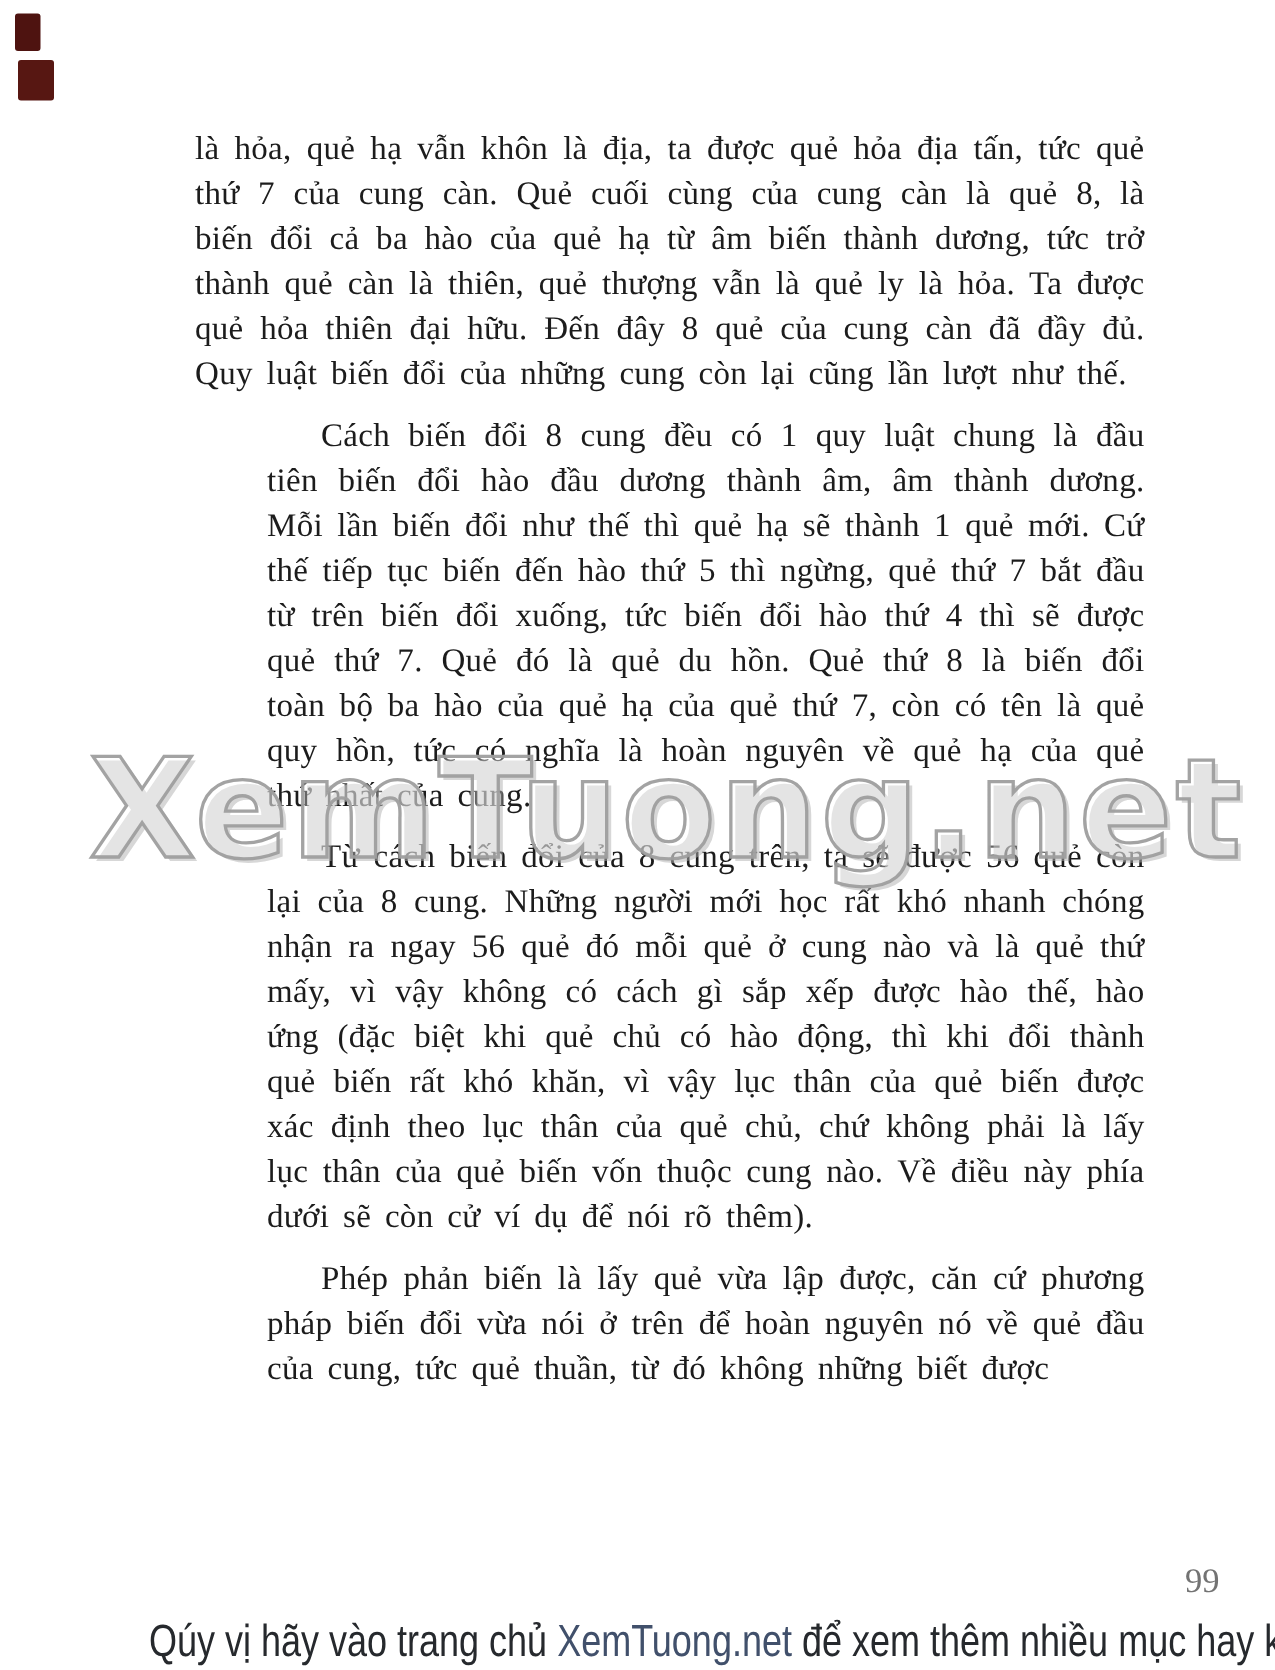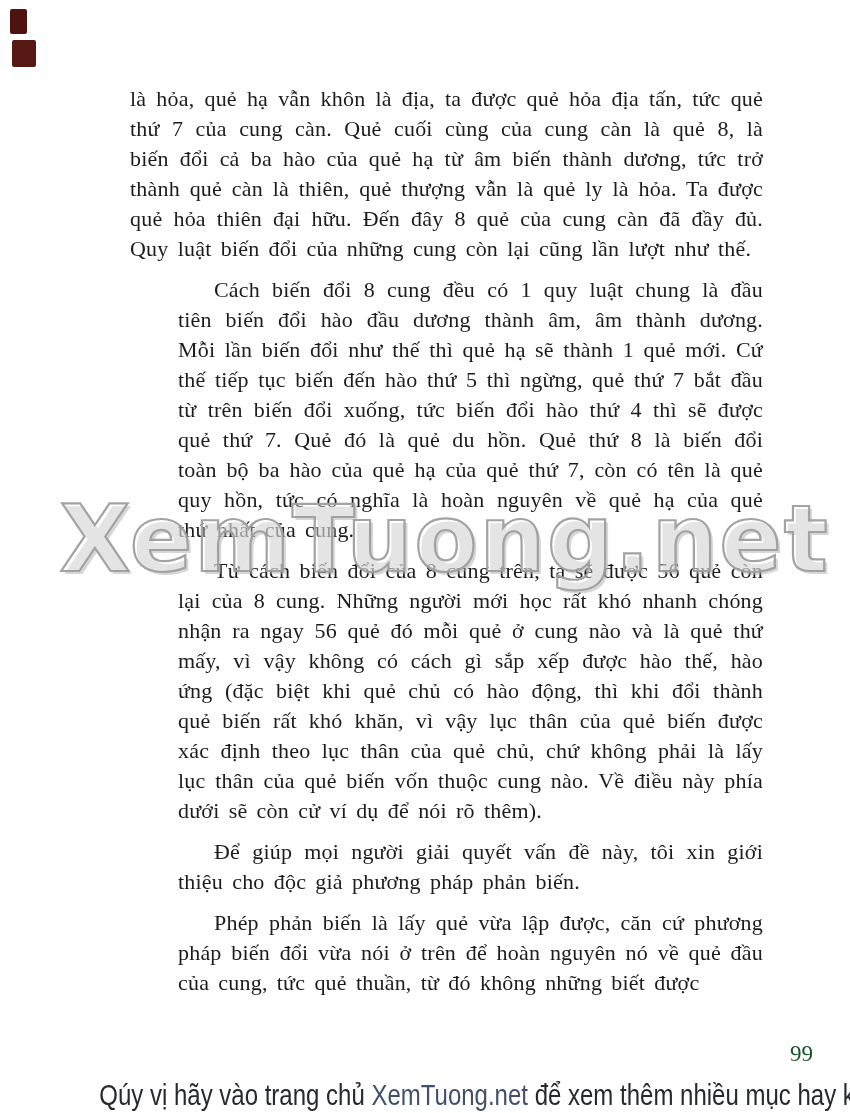--- a/index.html
+++ b/index.html
@@ -44,21 +44,21 @@
     -webkit-text-stroke:2.2px rgba(158,158,158,0.95);
     text-shadow:3px 3px 0 rgba(175,175,175,0.5);
     pointer-events:none;
     z-index:3;
   }
   
   .page-number{
     position:absolute;
     top:1041px;right:76px;
     font-size:23px;
-    color:#14532d;
+    color:#737373;
     font-family:"Liberation Serif", serif;
   }
   
   .footer-line{
     position:absolute;
     bottom:1px;left:0;right:0;
     text-align:center;
   }
   .footer-inner{
     display:inline-block;
@@ -77,21 +77,20 @@
 
 <div class="page">
 
   <div class="scan-mark m1"></div>
   <div class="scan-mark m2"></div>
 
   <div class="text-block">
     <p>là hỏa, quẻ hạ vẫn khôn là địa, ta được quẻ hỏa địa tấn, tức quẻ thứ 7 của cung càn. Quẻ cuối cùng của cung càn là quẻ 8, là biến đổi cả ba hào của quẻ hạ từ âm biến thành dương, tức trở thành quẻ càn là thiên, quẻ thượng vẫn là quẻ ly là hỏa. Ta được quẻ hỏa thiên đại hữu. Đến đây 8 quẻ của cung càn đã đầy đủ. Quy luật biến đổi của những cung còn lại cũng lần lượt như thế.</p>
     <p class="indent">Cách biến đổi 8 cung đều có 1 quy luật chung là đầu tiên biến đổi hào đầu dương thành âm, âm thành dương. Mỗi lần biến đổi như thế thì quẻ hạ sẽ thành 1 quẻ mới. Cứ thế tiếp tục biến đến hào thứ 5 thì ngừng, quẻ thứ 7 bắt đầu từ trên biến đổi xuống, tức biến đổi hào thứ 4 thì sẽ được quẻ thứ 7. Quẻ đó là quẻ du hồn. Quẻ thứ 8 là biến đổi toàn bộ ba hào của quẻ hạ của quẻ thứ 7, còn có tên là quẻ quy hồn, tức có nghĩa là hoàn nguyên về quẻ hạ của quẻ thứ nhất của cung.</p>
     <p class="indent">Từ cách biến đổi của 8 cung trên, ta sẽ được 56 quẻ còn lại của 8 cung. Những người mới học rất khó nhanh chóng nhận ra ngay 56 quẻ đó mỗi quẻ ở cung nào và là quẻ thứ mấy, vì vậy không có cách gì sắp xếp được hào thế, hào ứng (đặc biệt khi quẻ chủ có hào động, thì khi đổi thành quẻ biến rất khó khăn, vì vậy lục thân của quẻ biến được xác định theo lục thân của quẻ chủ, chứ không phải là lấy lục thân của quẻ biến vốn thuộc cung nào. Về điều này phía dưới sẽ còn cử ví dụ để nói rõ thêm).</p>
-    <p class="indent">Để giúp mọi người giải quyết vấn đề này, tôi xin giới thiệu cho độc giả phương pháp phản biến.</p>
     <p class="indent">Phép phản biến là lấy quẻ vừa lập được, căn cứ phương pháp biến đổi vừa nói ở trên để hoàn nguyên nó về quẻ đầu của cung, tức quẻ thuần, từ đó không những biết được</p>
   </div>
 
   <div class="watermark">XemTuong.net</div>
 
   <div class="page-number">99</div>
 
   <div class="footer-line">
     <div class="footer-inner"><span>Qúy vị hãy vào trang chủ </span><span class="brand">XemTuong.net</span><span> để xem thêm nhiều mục hay khác</span></div>
   </div>

